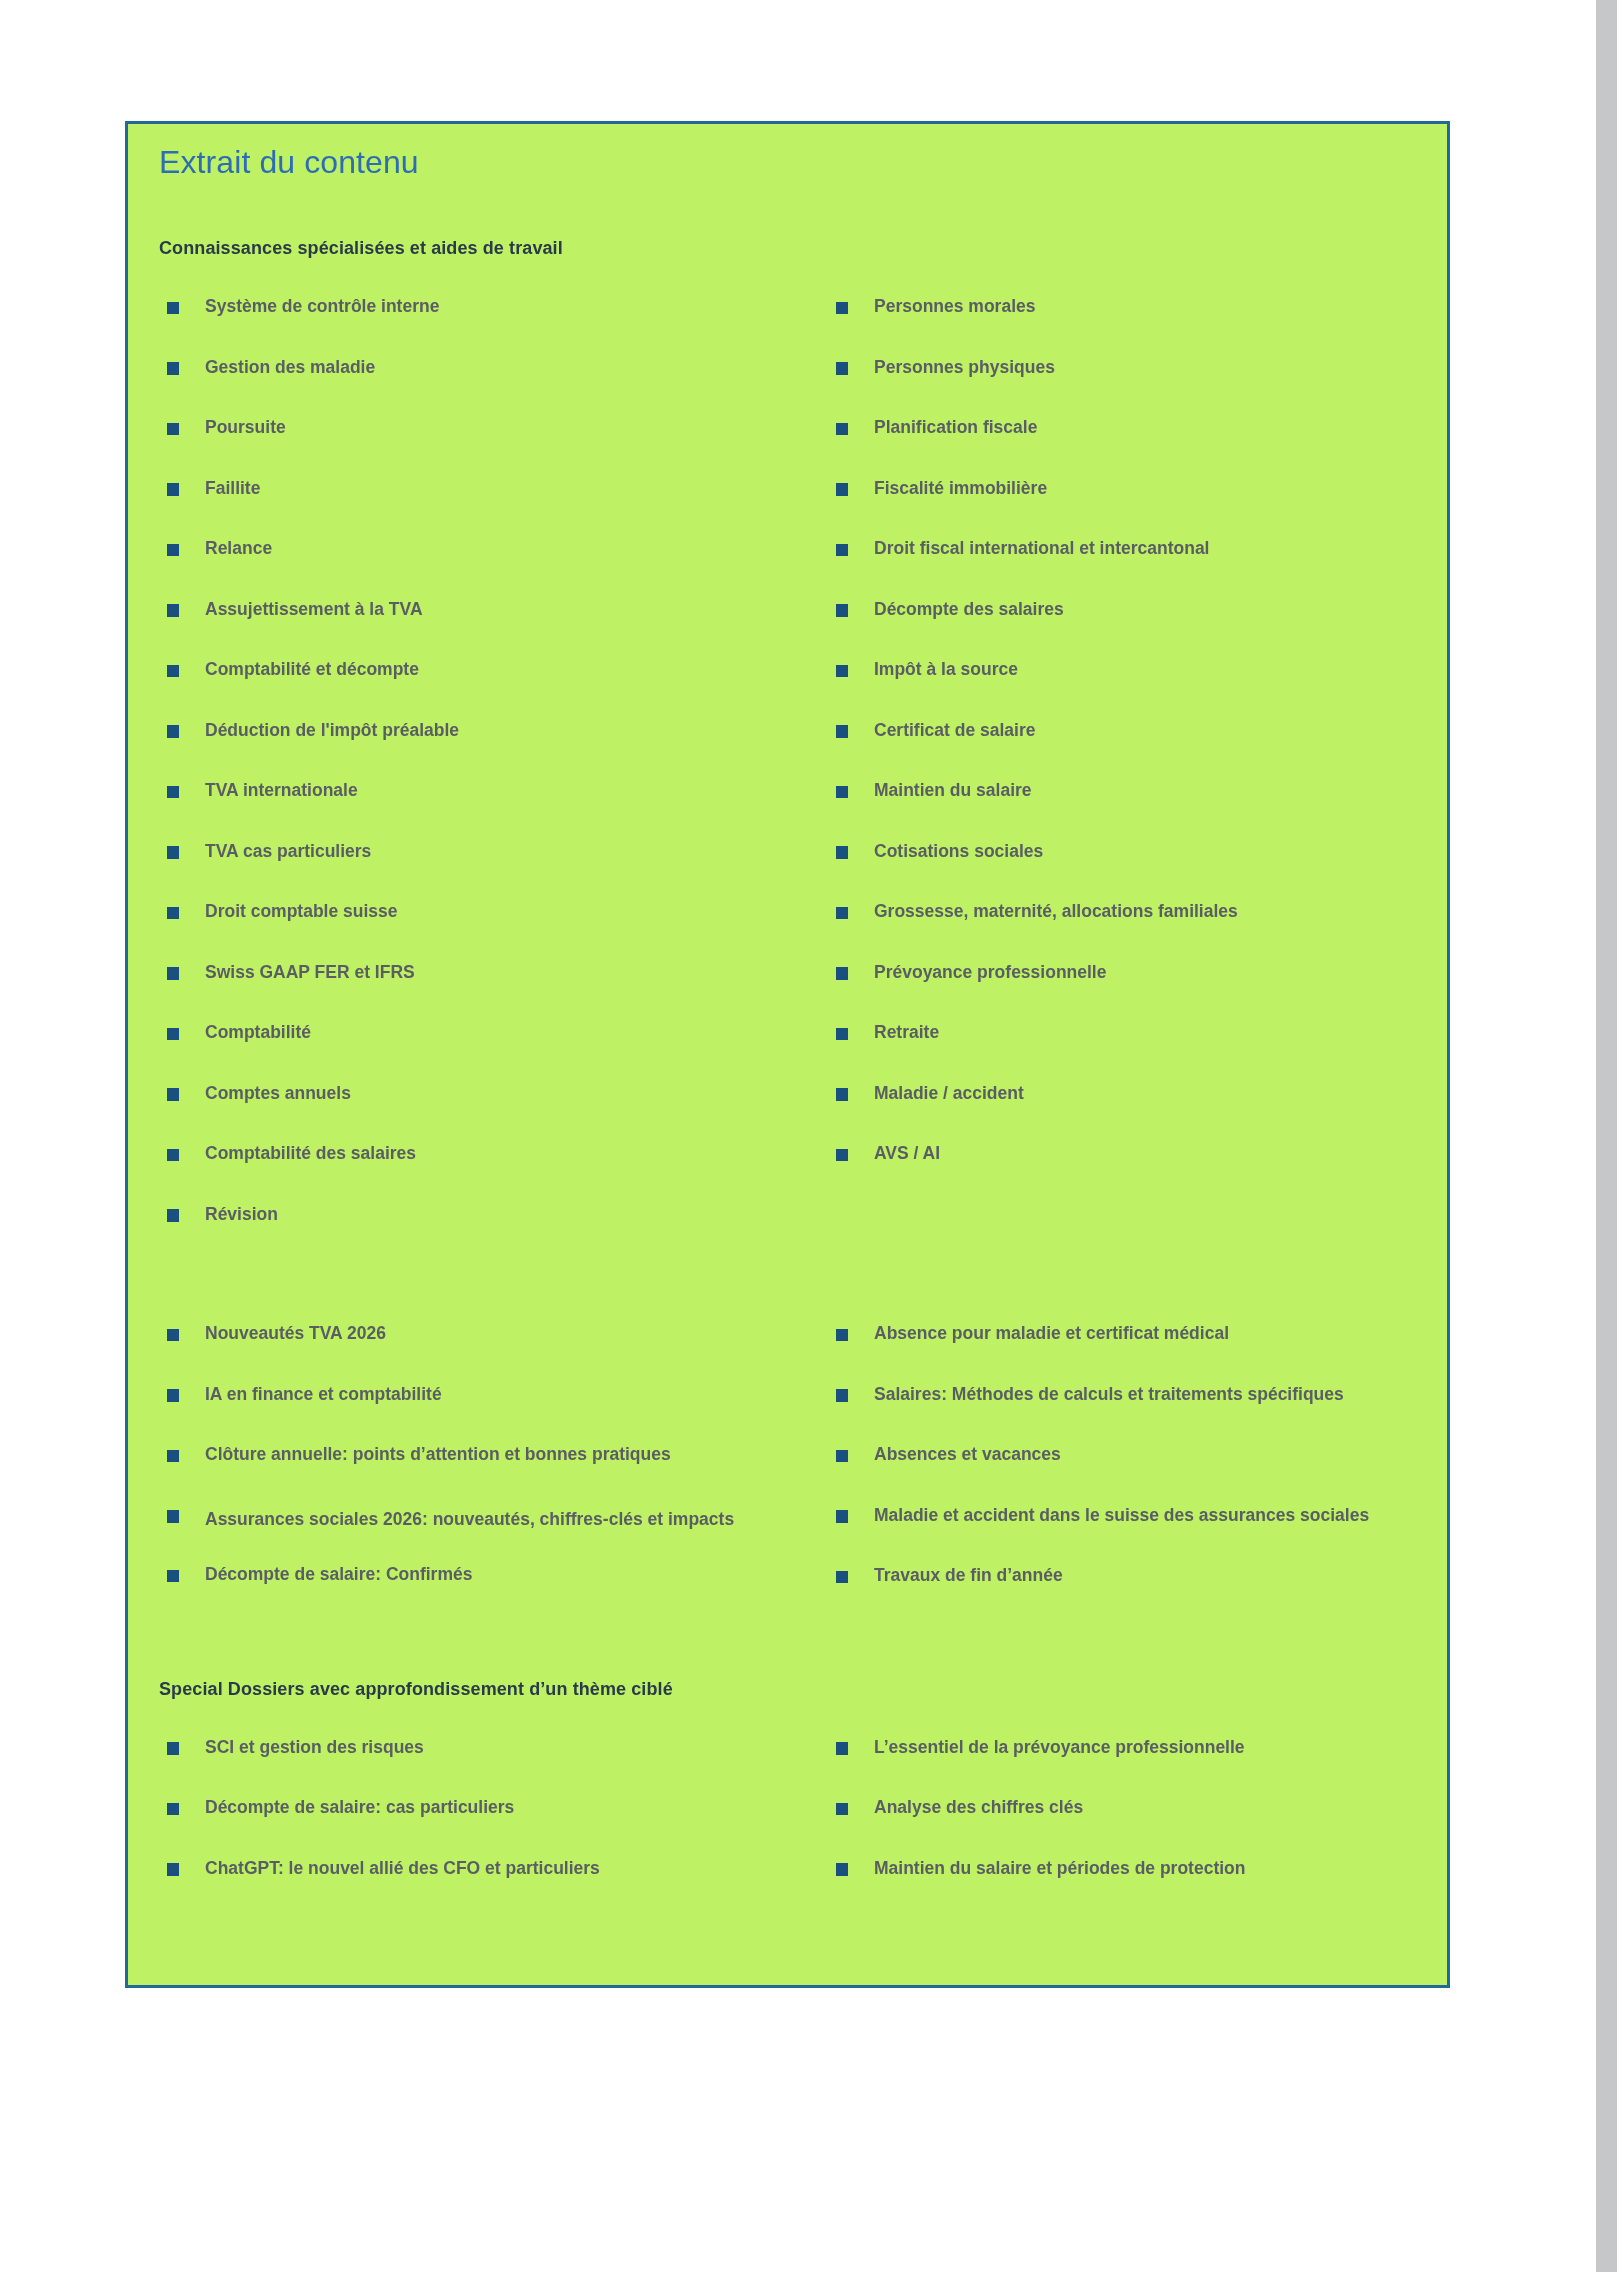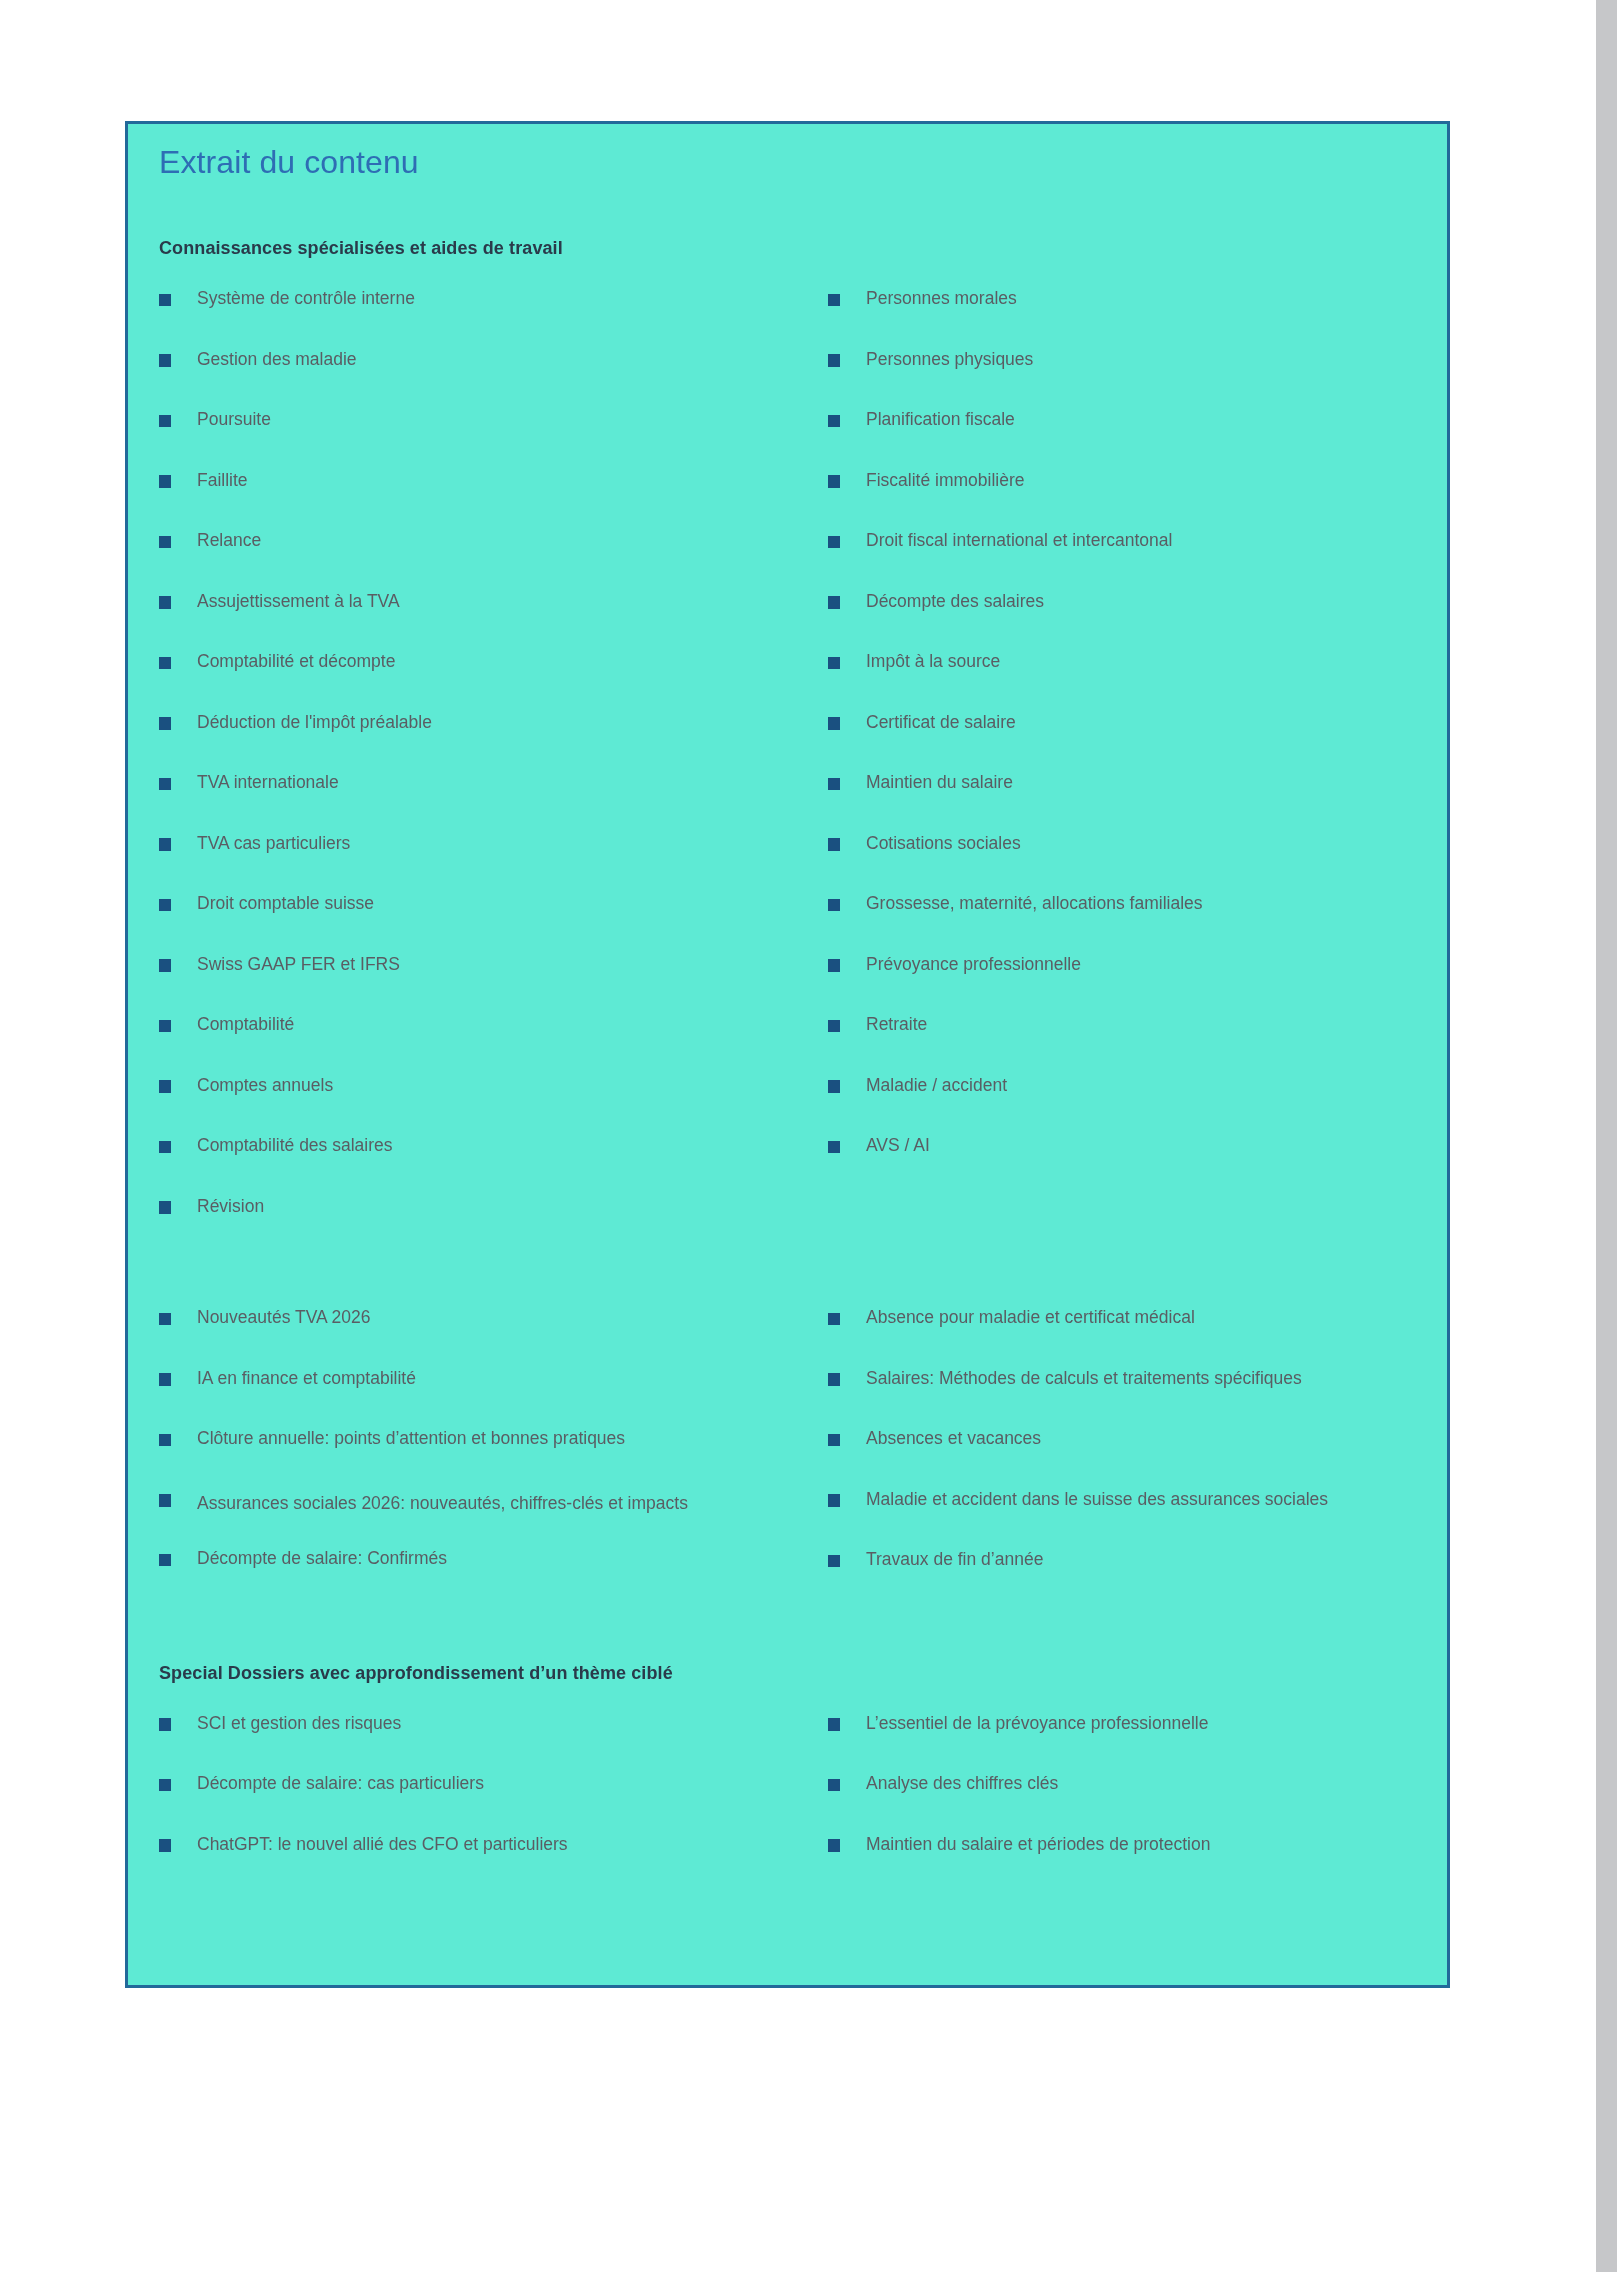--- a/index.html
+++ b/index.html
@@ -27,21 +27,21 @@
 
   
   .content-box {
     position: absolute;
     left: 125px;
     top: 121px;
     width: 1325px;
     height: 1867px;
     box-sizing: border-box;
     border: 3.2px solid #22699a;
-    background: #5eead4;
+    background: #bef264;
   }
 
   .box-title {
     position: absolute;
     left: 31px;
     top: 19.5px;
     font-size: 32px;
     font-weight: 400;
     color: #2e6db4;
     letter-spacing: 0.1px;
@@ -77,22 +77,23 @@
     align-items: flex-start;
   }
   .col {
     flex: 0 0 auto;
   }
   .col-left  { width: 669px; }
   .col-right { width: 636px; }
 
   ul.bullet-list {
     list-style: none;
-    margin: 0;
+    margin: 8px;
     padding: 0;
+    font-weight: bold;
   }
 
   li.bullet-item {
     position: relative;
     padding-left: 38px;
     font-size: 17.5px;
     line-height: 1.0;
     color: #5a5d63;
     margin-bottom: 43px;
   }

